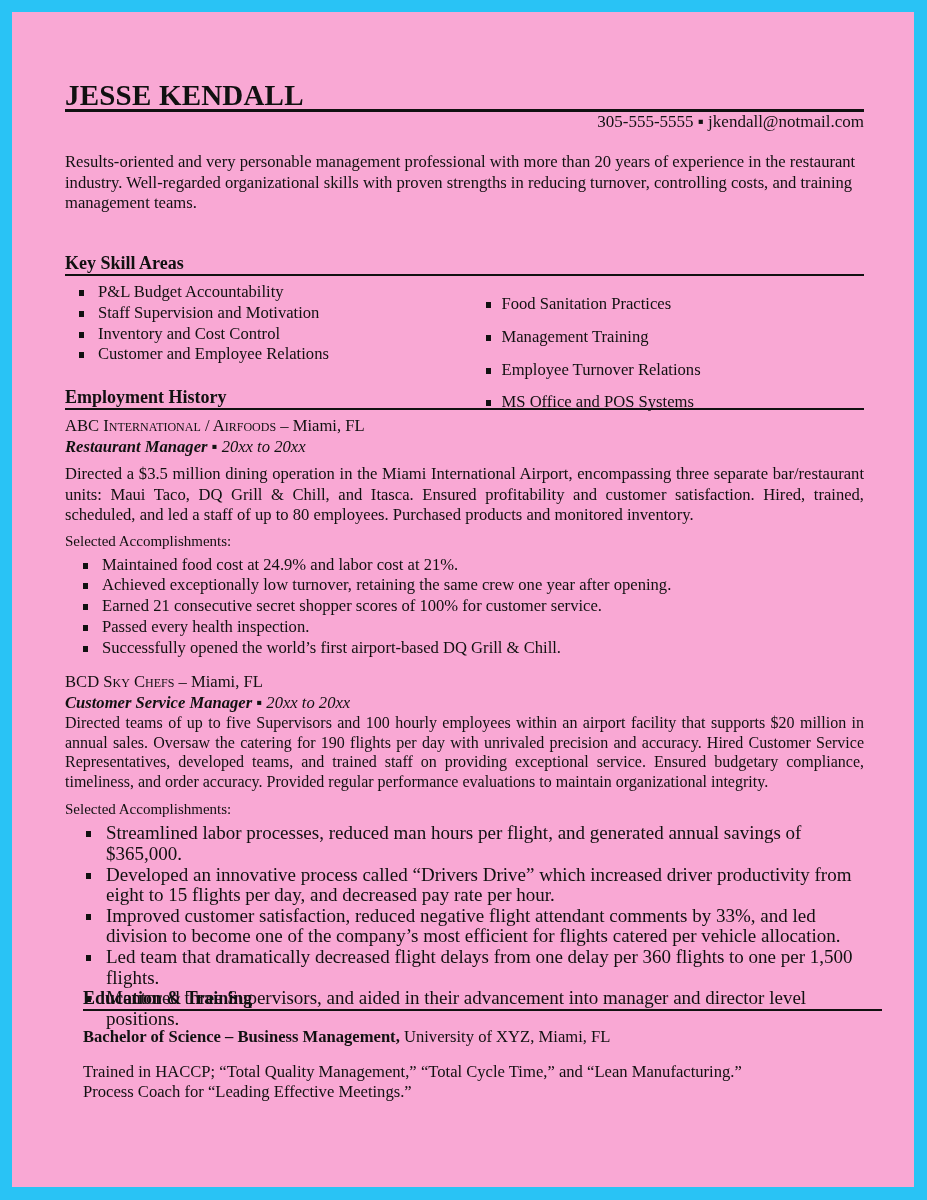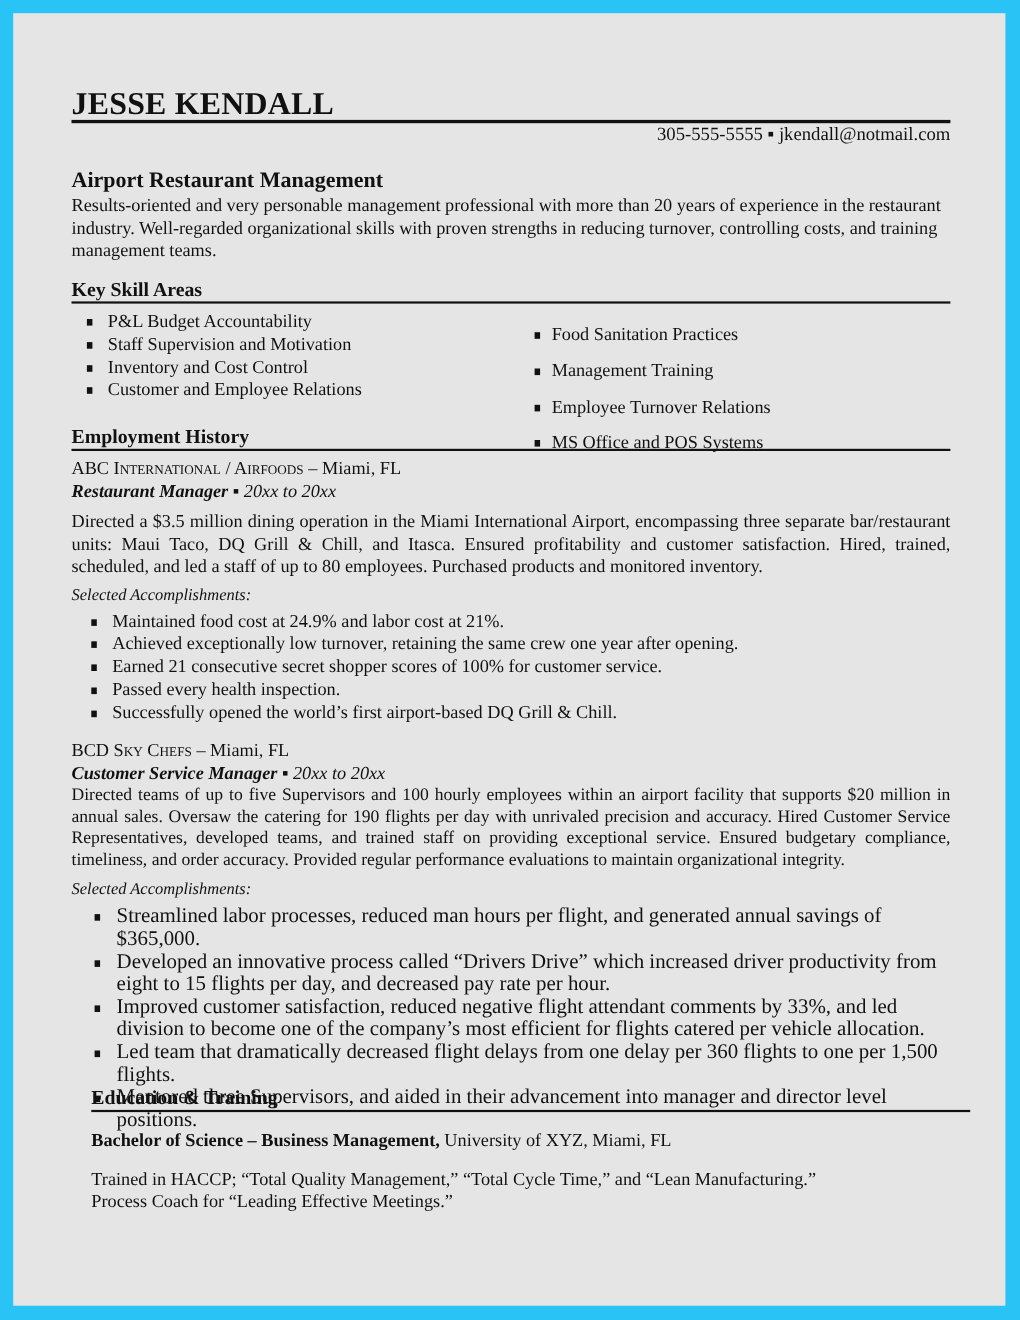--- a/index.html
+++ b/index.html
@@ -8,21 +8,21 @@
       background: #29C3F5;
       position: relative;
       overflow: hidden;
       font-family: "Liberation Serif", "DejaVu Serif", serif;
       color: #111;
     }
     .page {
       position: absolute;
       left: 12px; top: 12px;
       width: 902px; height: 1175px;
-      background: #e5e5e5;
+      background: #f9a8d4;
     }
     .content {
       position: absolute;
       left: 53px; top: 0;
       width: 799px;
     }
     .name {
       position: absolute;
       top: 68px; left: 0;
       font-size: 29px; font-weight: bold;
@@ -85,21 +85,21 @@
       font-size: 16.6px; line-height: 20.5px; margin-top: 6px;
       font-variant: small-caps;
     }
     .company .loc { font-variant: normal; }
     .role {
       font-size: 16.6px; line-height: 20.5px; font-style: italic;
     }
     .role b { font-weight: bold; }
     .job1-desc { margin-top: 7px; }
     .acc-label {
-      font-style: italic; font-size: 15px; line-height: 19px;
+      font-size: 15px; line-height: 19px;
       margin-top: 6px;
     }
     .acc ul { margin: 4px; padding: 0; list-style: none; }
     .job2 { margin-top: 14px; }
     .job2 .company { margin-top: 0; }
     .job2-desc { font-size: 16px; line-height: 19.5px; margin: 0; text-align: justify; }
     .job2 .acc-label { margin-top: 9px; }
     .job2 .acc li { padding-left: 37px; font-size: 19px; line-height: 20.6px; }
     .job2 .acc .bullet { left: 17px; }
     .education {
@@ -116,21 +116,20 @@
 <div class="page">
   <div class="content">
 
     <h1 class="name">JESSE KENDALL</h1>
     <div class="name-rule"></div>
     <div class="contact">
       <div>305-555-5555 ▪ jkendall@notmail.com</div>
     </div>
 
     <div class="objective">
-      <div class="title">Airport Restaurant Management</div>
       <p class="para">Results-oriented and very personable management professional with more than 20 years of experience in the restaurant industry. Well-regarded organizational skills with proven strengths in reducing turnover, controlling costs, and training management teams.</p>
     </div>
 
     <div class="skills">
       <h2 class="section-head">Key Skill Areas</h2>
       <div class="skill-cols">
         <div class="skill-col left">
           <ul>
             <li><span class="bullet"></span><span>P&amp;L Budget Accountability</span></li>
             <li><span class="bullet"></span><span>Staff Supervision and Motivation</span></li>

